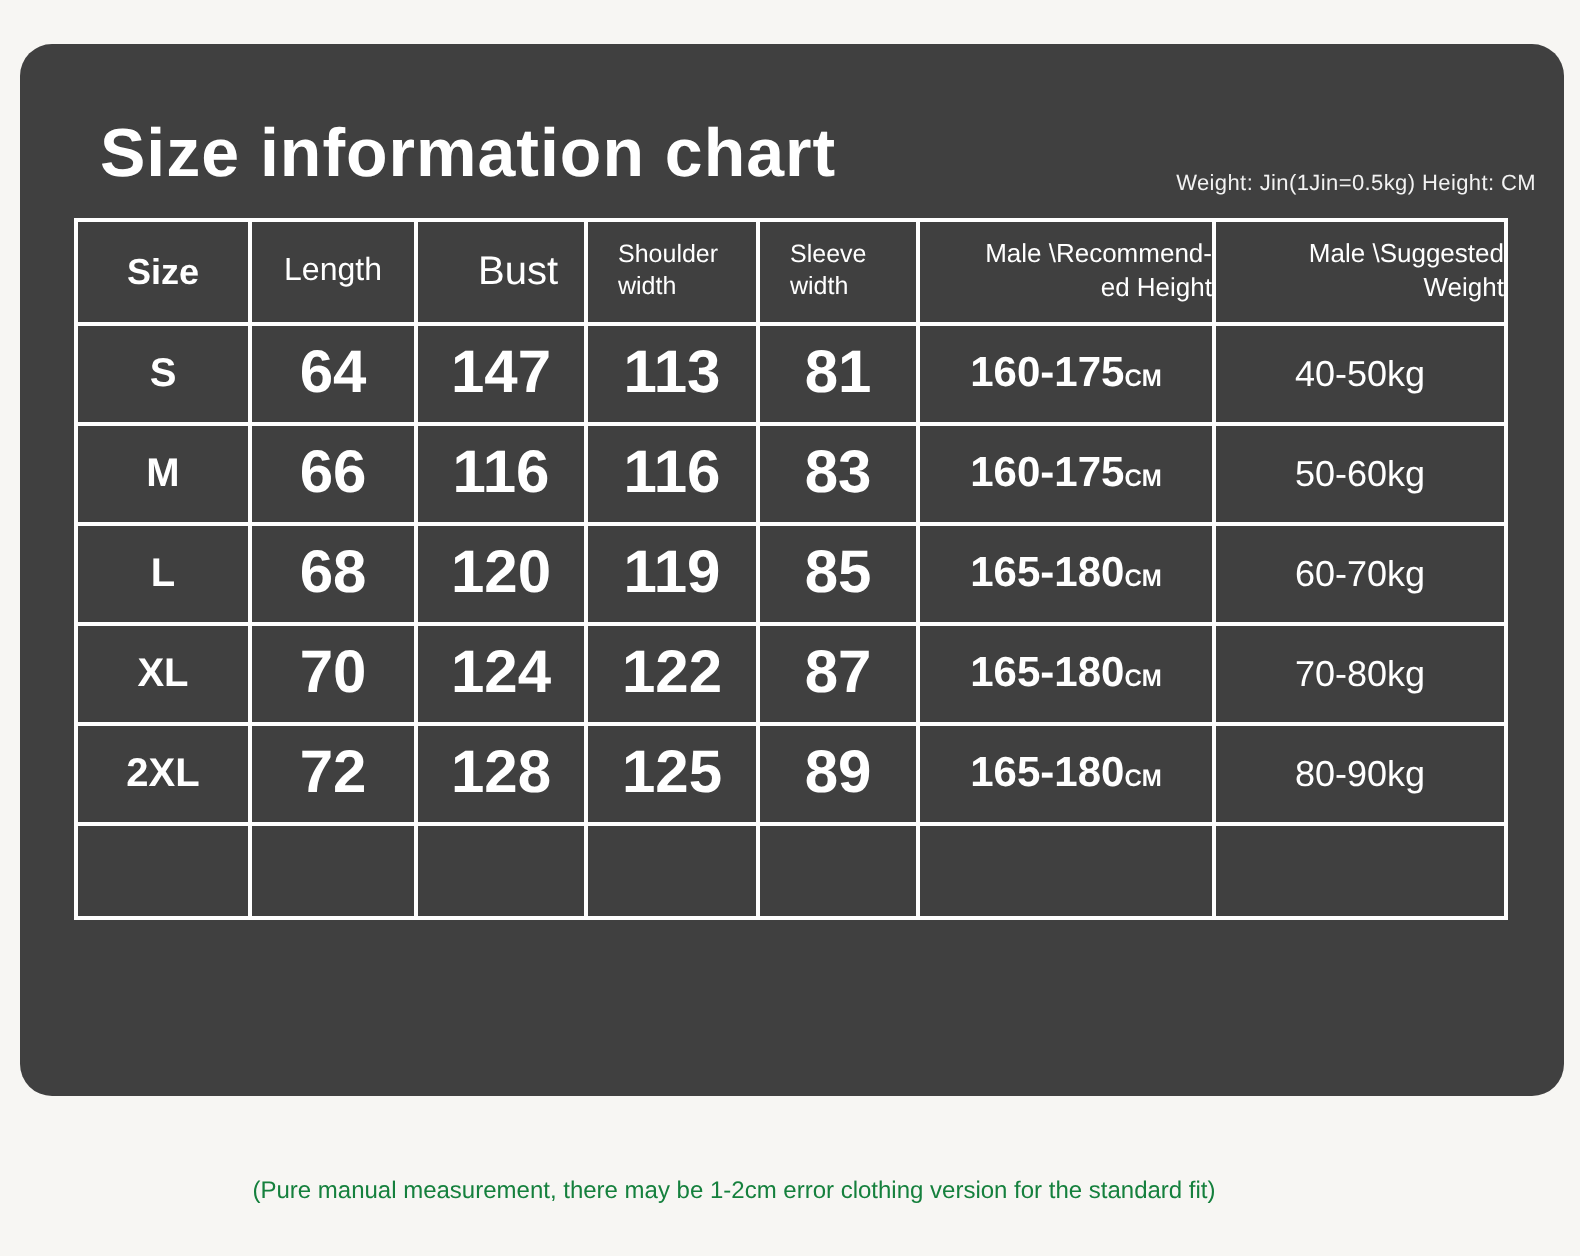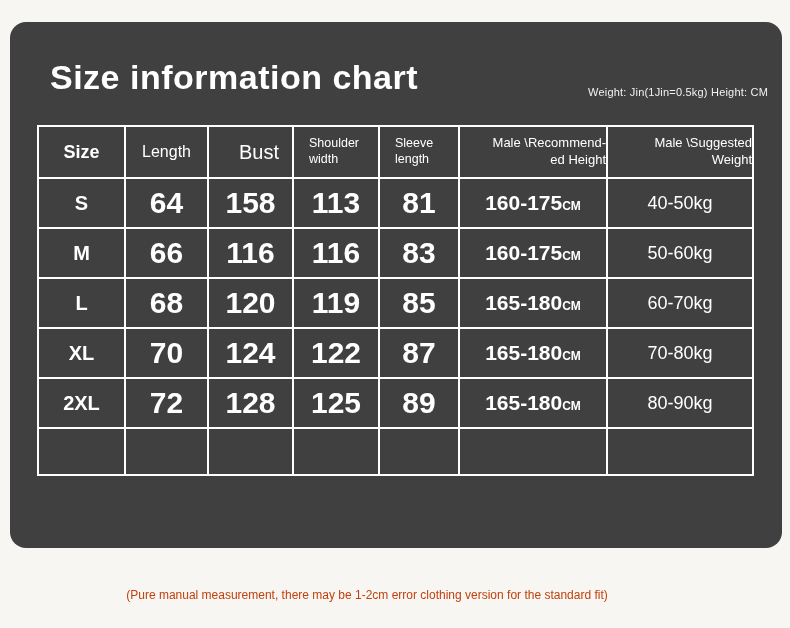--- a/index.html
+++ b/index.html
@@ -14,21 +14,21 @@
   }
   .title {
     position:absolute; left:40px; top:36px;
     font-size:34px; font-weight:800; color:#ffffff; letter-spacing:0.5px;
   }
   .subtitle {
     position:absolute; right:14px; top:64px;
     font-size:11px; color:#f2f2f2; letter-spacing:0.2px;
   }
   table.size-table {
-    position:absolute; left:27px; top:103px;
+    position:absolute; left:27px; top:87px;
     border-collapse:collapse; table-layout:fixed;
   }
   .size-table th, .size-table td {
     border:2px solid #ffffff; color:#ffffff;
     text-align:center; vertical-align:middle; padding:0;
     overflow:hidden;
   }
   .size-table thead tr { height:52px; }
   .size-table tbody tr { height:50px; }
   .size-table tbody tr.empty-row { height:47px; }
@@ -40,21 +40,21 @@
   th.h-mid    { font-size:13px;  font-weight:400; text-align:right; padding-left:14px; line-height:1.3;  white-space:pre-line; }
 
   td.c-size   { font-size:20px; font-weight:600; }
   td.c-num    { font-size:30px; font-weight:700; }
   td.c-height { font-size:21px; font-weight:700; }
   td.c-height .unit { font-size:12px; font-weight:700; }
   td.c-weight { font-size:18px; font-weight:400; }
 
   .footnote {
     position:absolute; left:0; top:588px; width:734px;
-    text-align:center; font-size:12px; color:#c2410c;
+    text-align:center; font-size:12px; color:#15803d;
   }
 </style>
 </head>
 <body>
 
 <div class="panel">
   <div class="title">Size information chart</div>
   <div class="subtitle">Weight: Jin(1Jin=0.5kg) Height: CM</div>
 
   <table class="size-table">
@@ -68,32 +68,32 @@
       <col style="width:146px">
     </colgroup>
     <thead>
       <tr>
         <th class="h-size">Size</th>
         <th class="h-length">Length</th>
         <th class="h-bust">Bust</th>
         <th class="h-small">Shoulder
 width</th>
         <th class="h-small">Sleeve
-length</th>
+width</th>
         <th class="h-mid">Male \Recommend-
 ed Height</th>
         <th class="h-mid">Male \Suggested
 Weight</th>
       </tr>
     </thead>
     <tbody>
       <tr>
         <td class="c-size">S</td>
         <td class="c-num">64</td>
-        <td class="c-num">158</td>
+        <td class="c-num">147</td>
         <td class="c-num">113</td>
         <td class="c-num">81</td>
         <td class="c-height"><span>160-175</span><span class="unit">CM</span></td>
         <td class="c-weight">40-50kg</td>
       </tr>
       <tr>
         <td class="c-size">M</td>
         <td class="c-num">66</td>
         <td class="c-num">116</td>
         <td class="c-num">116</td>

